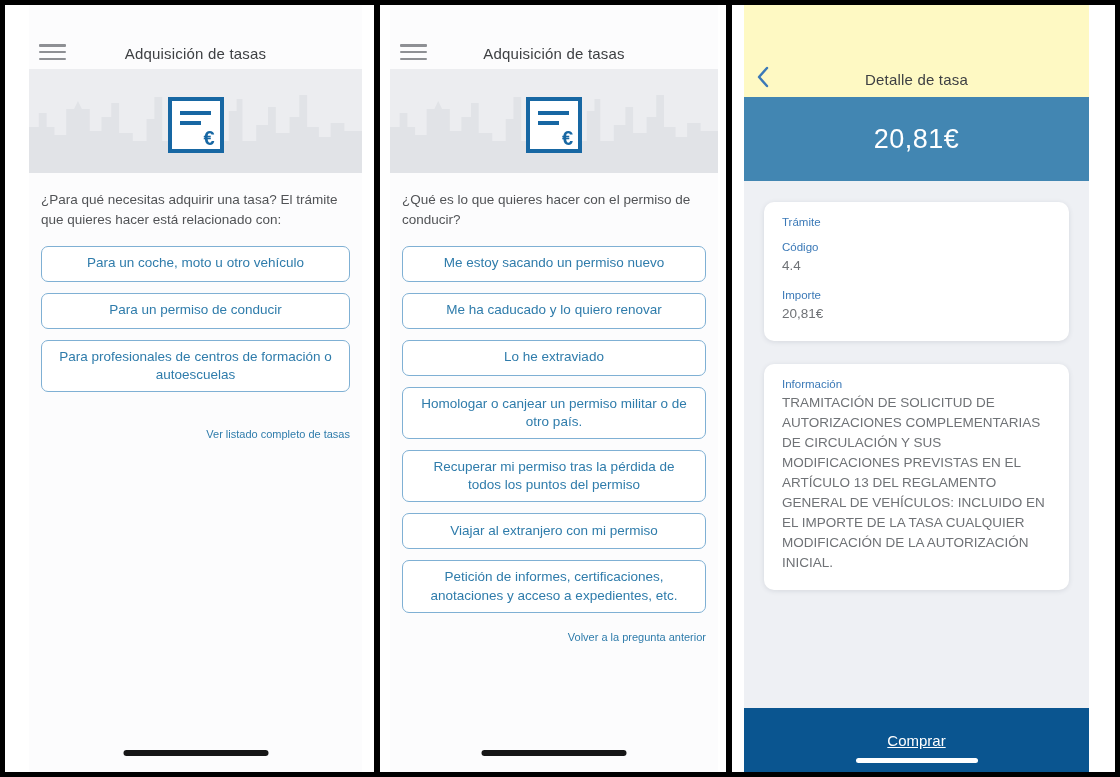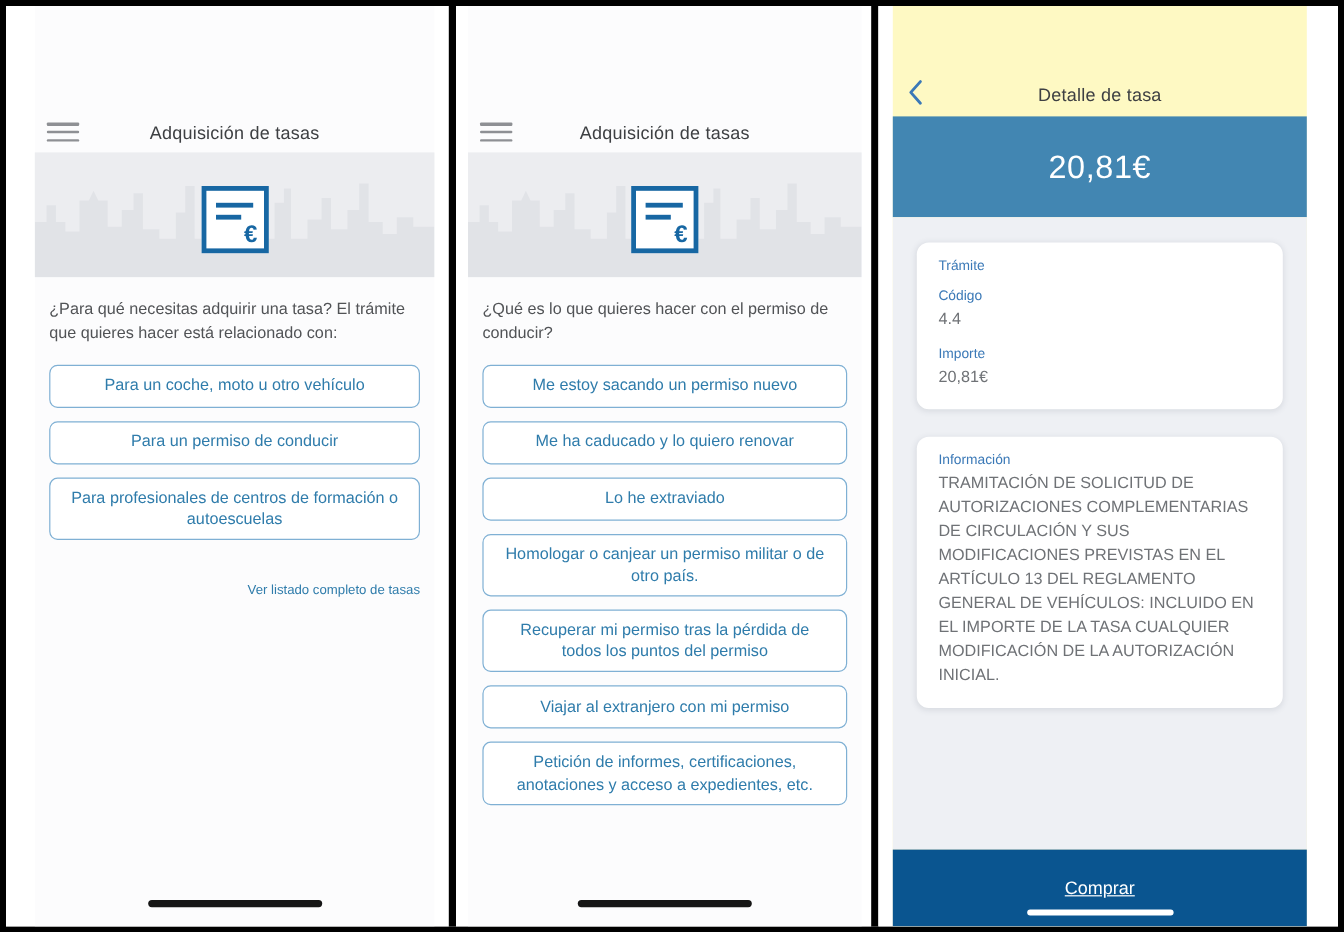--- a/index.html
+++ b/index.html
@@ -10,21 +10,21 @@
     display:flex;
     background:#fff;
     font-family:"Liberation Sans","DejaVu Sans",sans-serif;
   }
   .vdiv { width:6px; height:100%; background:#000; flex:none; }
   .panel { height:100%; background:#fff; overflow:hidden; flex:none; }
   .p1 { width:369px; padding:0 12px 0 24px; }
   .p2 { width:346px; padding:0 8px 0 10px; }
   .p3 { flex:1; padding:0 26px 0 12px; }
 
-  .phone { height:100%; position:relative; padding-top:90px; background:#fcfcfd; }
+  .phone { height:100%; position:relative; padding-top:32px; background:#fcfcfd; }
 
   
   .navbar { height:32px; position:relative; display:flex; align-items:center; justify-content:center; }
   .nav-title { font-size:15px; font-weight:500; color:#3e4043; letter-spacing:.2px; }
   .burger { position:absolute; left:10px; top:7px; width:27px; cursor:pointer; }
   .burger i { display:block; width:27px; height:2.6px; background:#8e9094; margin:0 0 4.2px; border-radius:1px; }
   .backchev { position:absolute; left:12px; top:5px; width:14px; height:22px; cursor:pointer; }
 
   
   .banner { height:104px; position:relative; background:#ecedf0; overflow:hidden; }
@@ -133,20 +133,23 @@
       </div>
       <div class="body">
         <p class="question">¿Qué es lo que quieres hacer con el permiso de conducir?</p>
         <button class="opt">Me estoy sacando un permiso nuevo</button>
         <button class="opt">Me ha caducado y lo quiero renovar</button>
         <button class="opt">Lo he extraviado</button>
         <button class="opt">Homologar o canjear un permiso militar o de otro país.</button>
         <button class="opt">Recuperar mi permiso tras la pérdida de todos los puntos del permiso</button>
         <button class="opt">Viajar al extranjero con mi permiso</button>
         <button class="opt">Petición de informes, certificaciones, anotaciones y acceso a expedientes, etc.</button>
+        <div class="linkrow mt-sm">
+          <span class="textlink">Volver a la pregunta anterior</span>
+        </div>
       </div>
       <div class="home-bar"></div>
     </div>
   </section>
 
   <div class="vdiv"></div>
 
   <section class="panel p3">
     <div class="phone3">
       <div class="navbar3">

